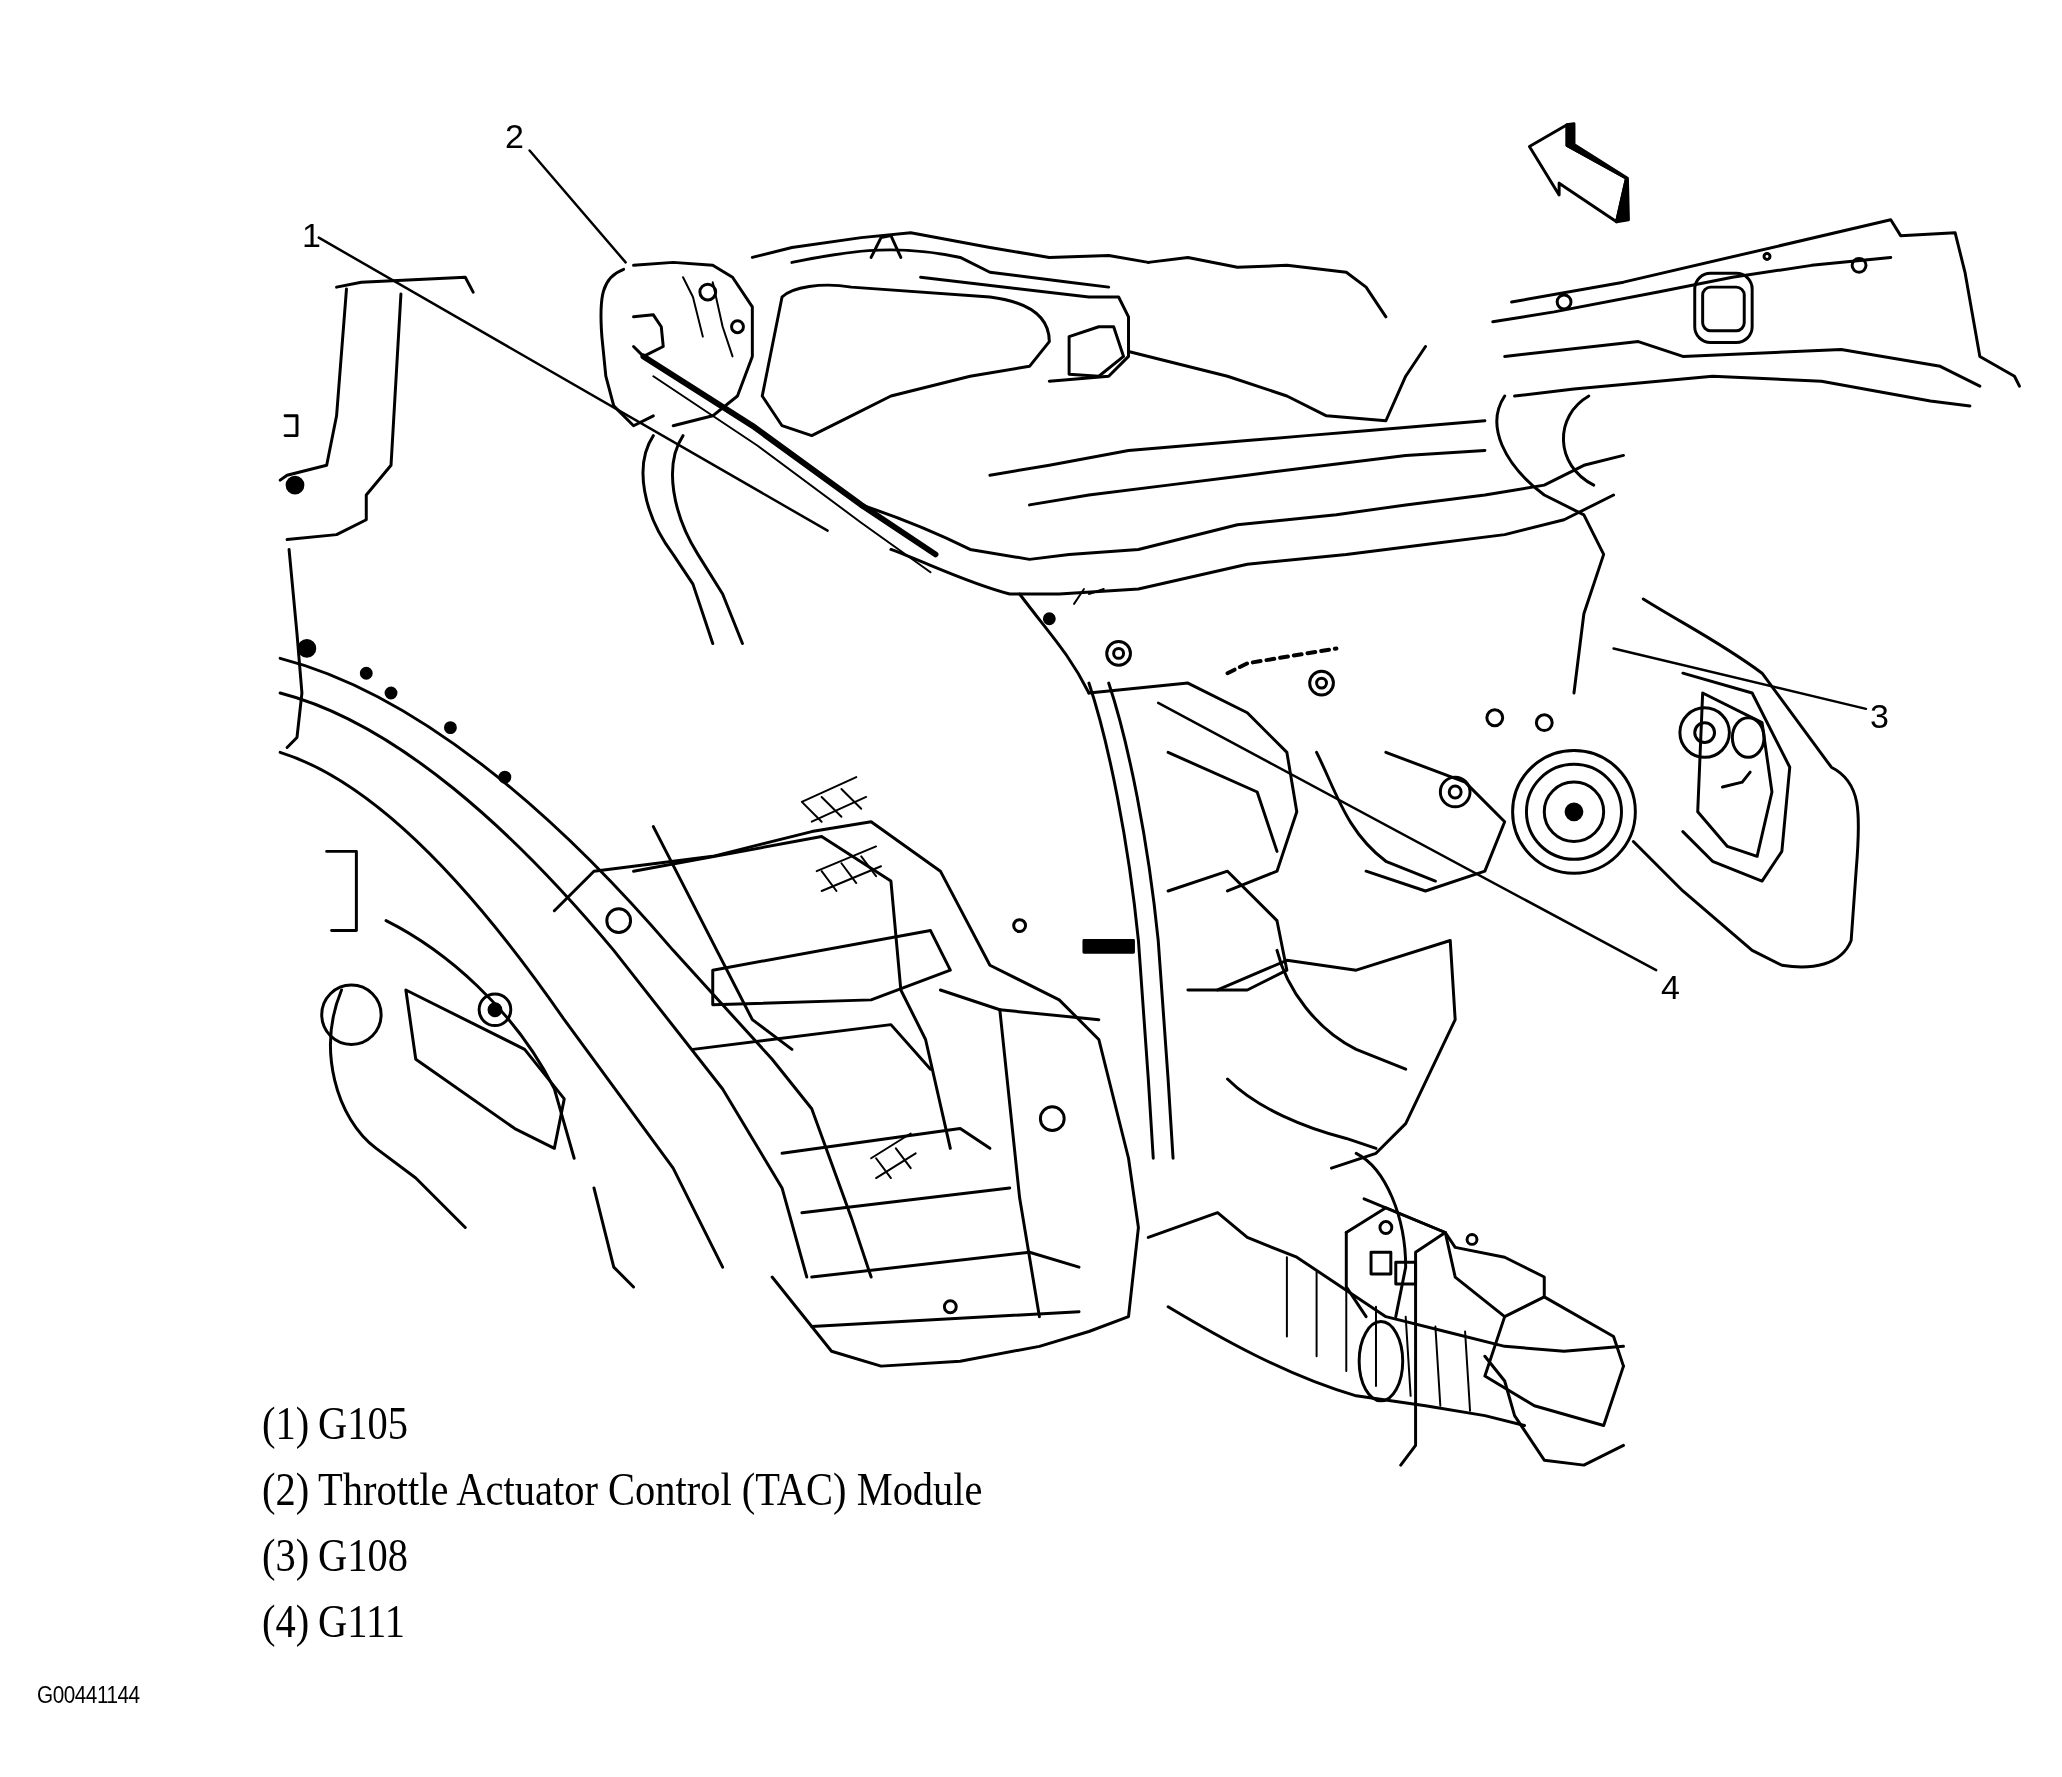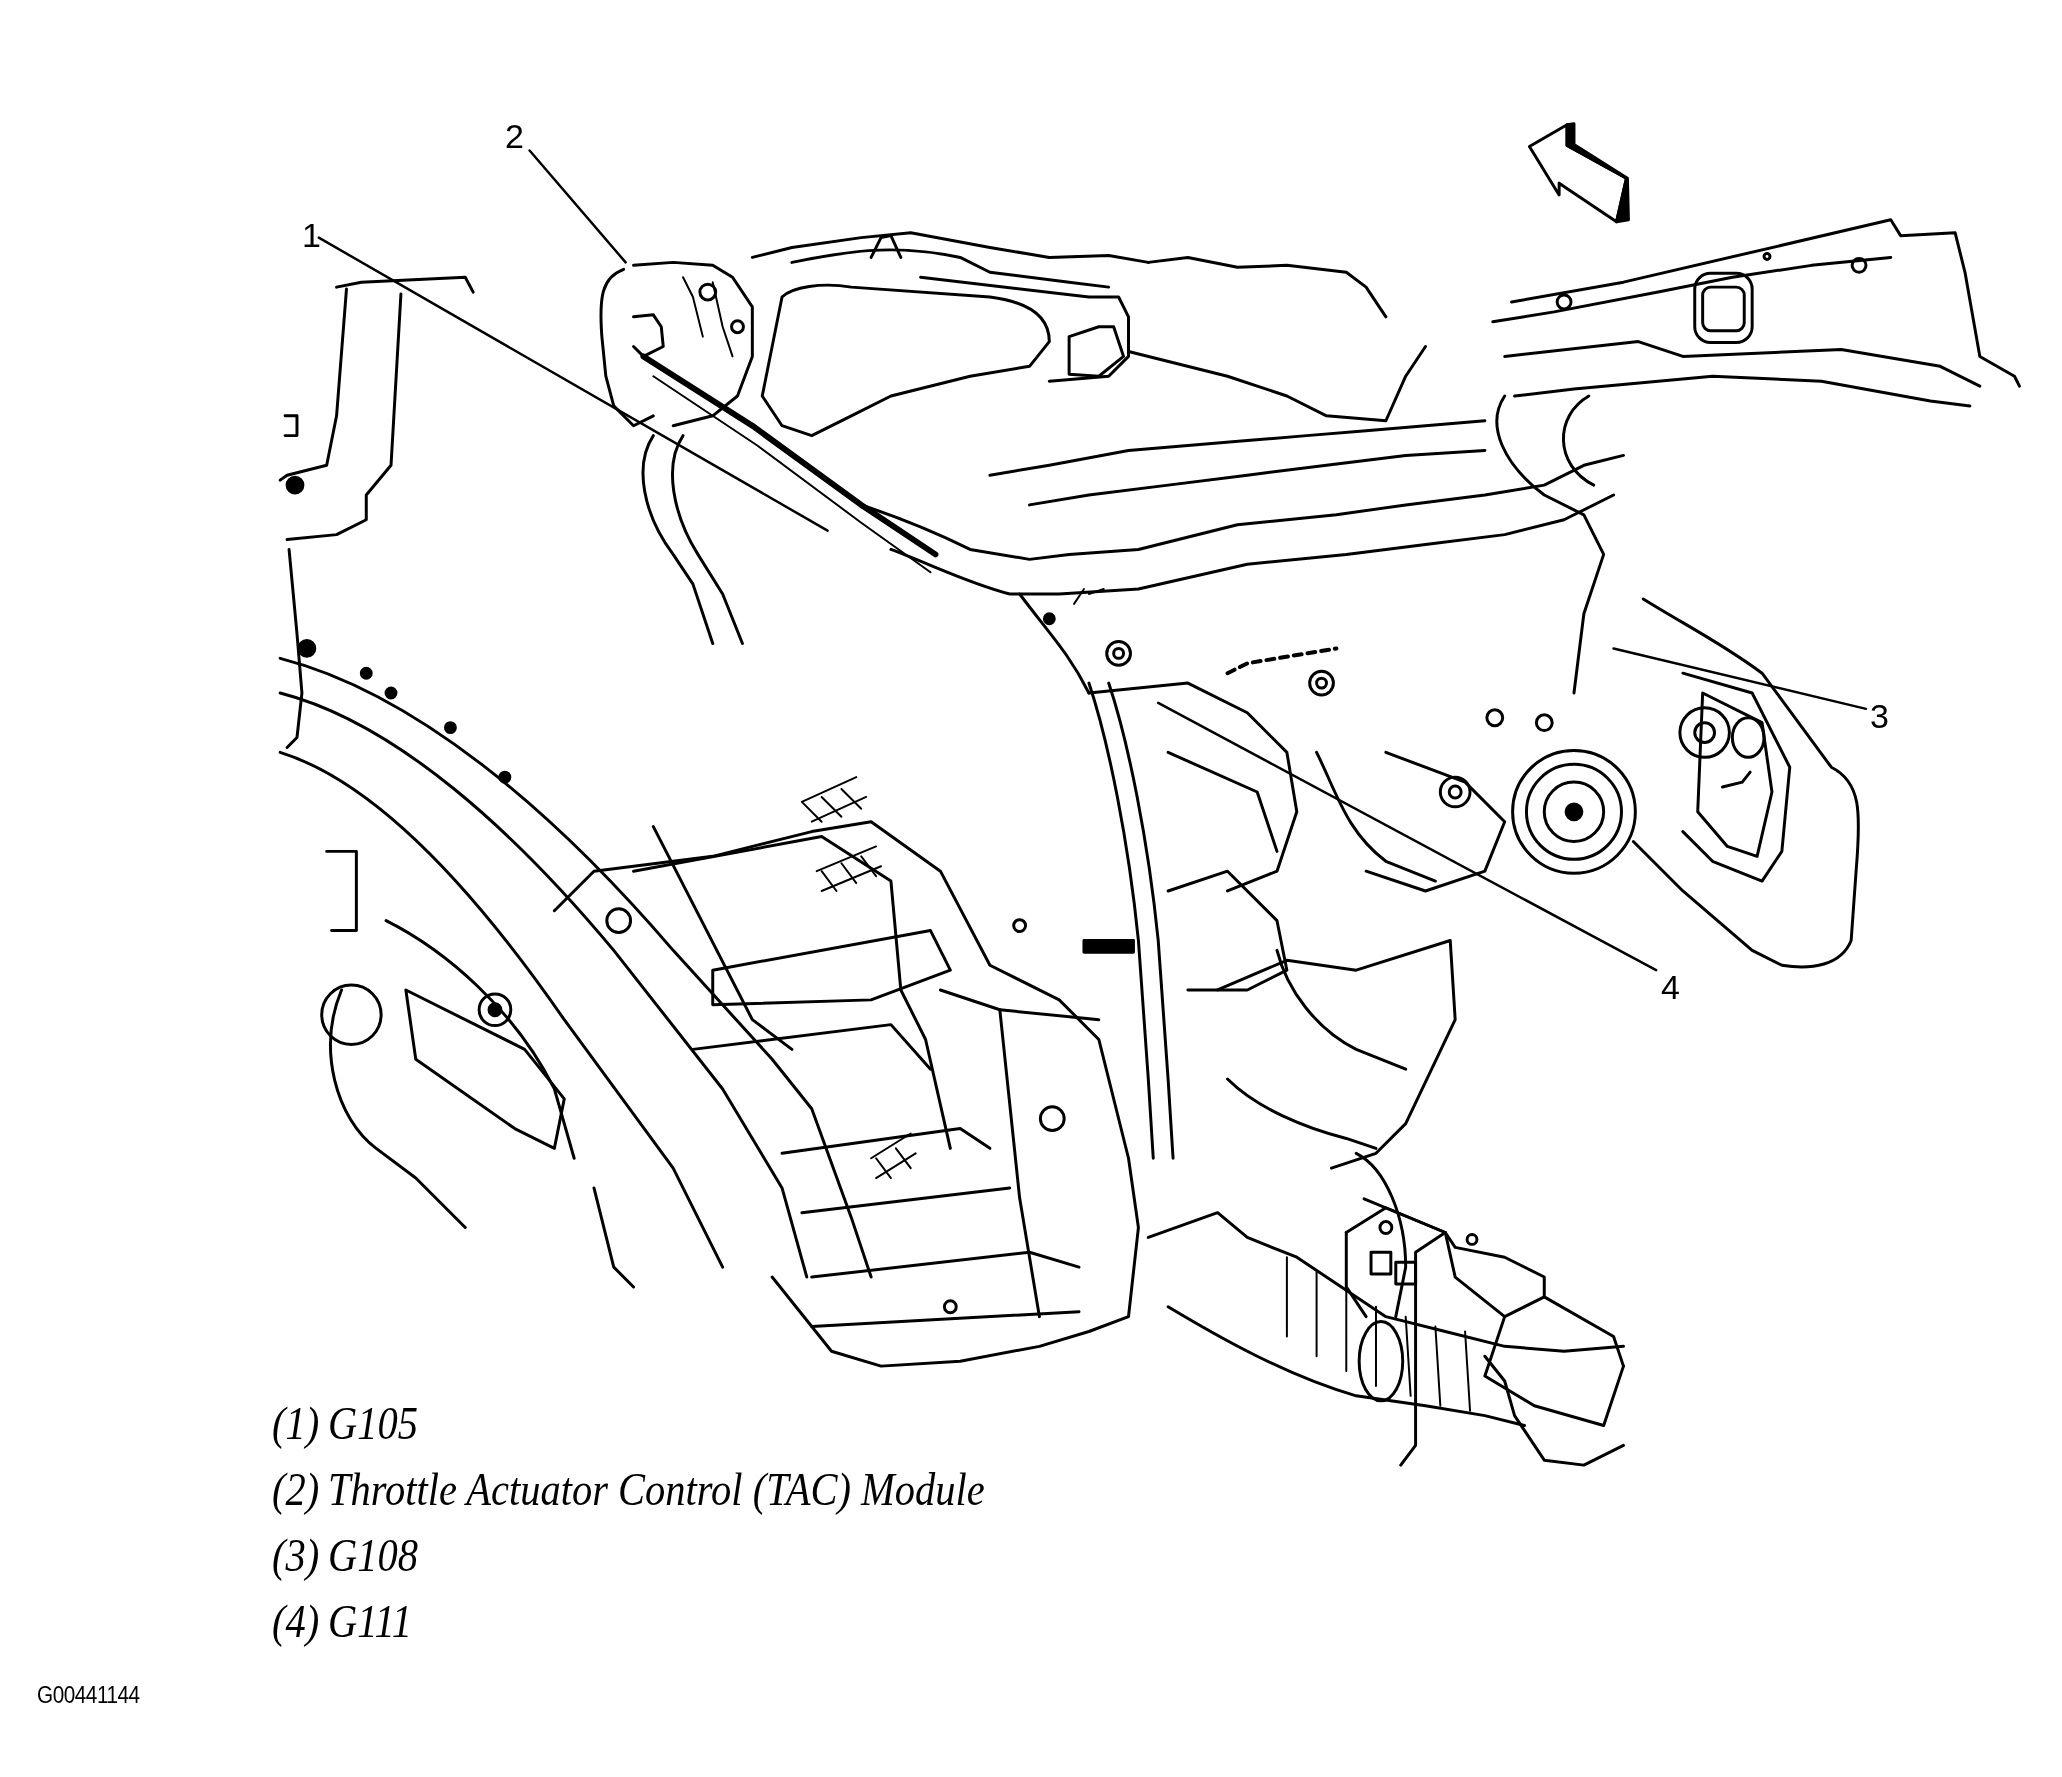--- a/index.html
+++ b/index.html
@@ -1,19 +1,19 @@
 <!DOCTYPE html>
 <html><head>
 <meta charset="utf-8">
 <style>
   html, body { margin:0; padding:0; background:#ffffff; }
   body { width:2062px; height:1777px; position:relative; overflow:hidden; font-family:"Liberation Serif", serif; }
   .drawing { position:absolute; left:0; top:0; width:2062px; height:1777px; }
   .callout { position:absolute; font-family:"Liberation Sans", sans-serif; font-size:34px; color:#000; line-height:1; }
-  .legend { position:absolute; left:272px; top:1391px;font-style:italic; }
+  .legend { position:absolute; left:262px; top:1391px; }
   .legend-item { font-family:"Liberation Serif", serif; font-size:46px; color:#000; height:66px; line-height:66px; white-space:nowrap; transform:scaleX(0.88); transform-origin:left center; }
   .legend-num { margin-right:10px; }
   .figure-id { position:absolute; left:37px; top:1682px; font-family:"Liberation Sans", sans-serif; font-size:23px; color:#000; letter-spacing:-0.5px; transform:scaleX(0.9); transform-origin:left top; }
 </style>
 </head>
 <body>
 
 <svg class="drawing" viewBox="0 0 2083 1795" xmlns="http://www.w3.org/2000/svg" fill="none" stroke="#000" stroke-linecap="round" stroke-linejoin="round">
 
   <g stroke-width="3">

